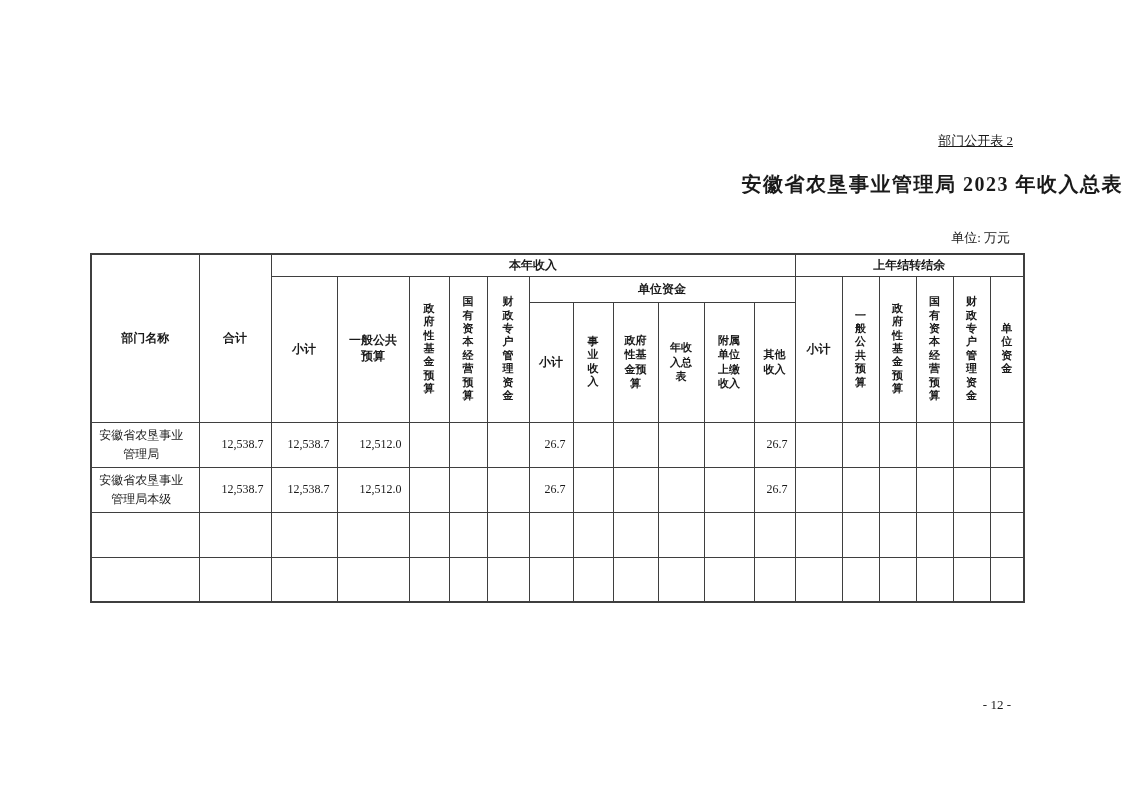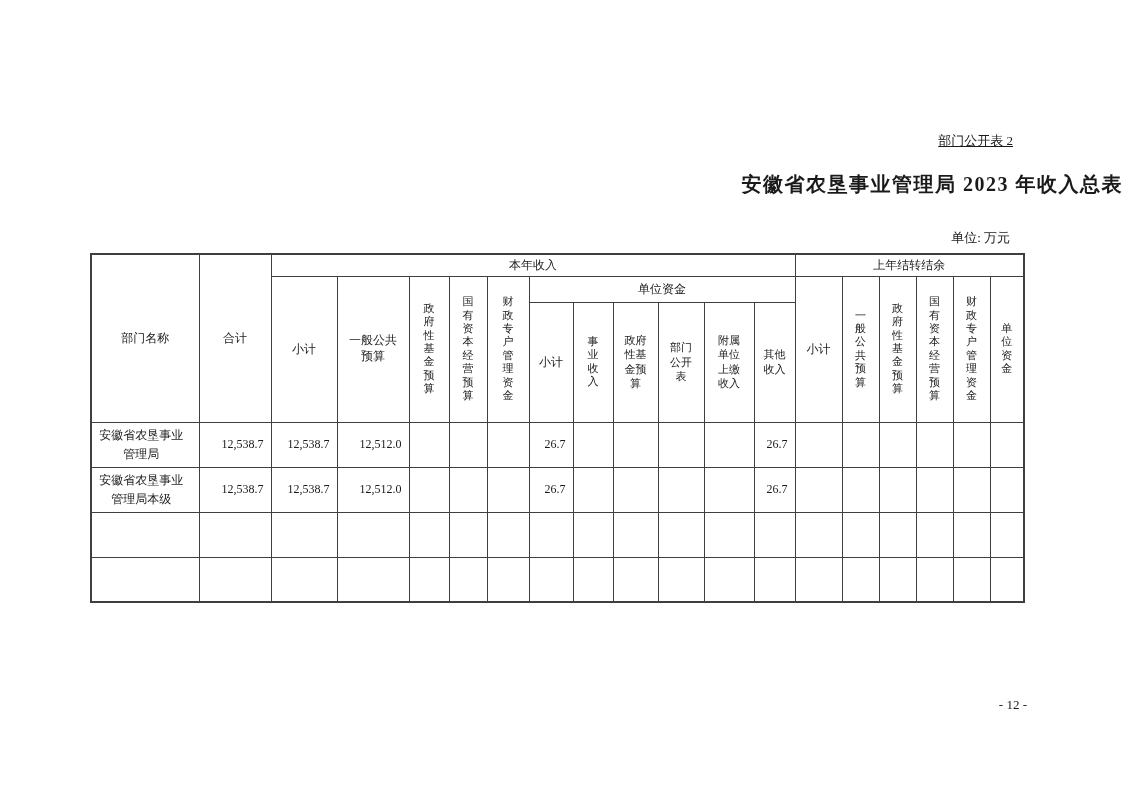--- a/index.html
+++ b/index.html
@@ -31,41 +31,41 @@
   .unit-label {
     position: absolute;
     top: 229px;
     right: 113px;
     font-size: 13px;
     font-family: Liberation Serif, serif;
   }
   .page-number {
     position: absolute;
     top: 697px;
-    right: 96px;
+    right: 112px;
     font-size: 13px;
   }
   table.income-table {
     position: absolute;
     left: 90px;
     top: 253px;
     width: 933px;
     border-collapse: collapse;
     table-layout: fixed;
     border: 2px solid #3f3f3f;
   }
   .income-table th, .income-table td {
     border: 1px solid #3f3f3f;
     padding: 0;
     text-align: center;
     vertical-align: middle;
     overflow: hidden;
   }
   .income-table th {
-    font-weight: normal;
+    font-weight: bold;
     font-size: 12px;
     line-height: 1.35;
   }
   .income-table th.vert { font-size: 11px; }
   .income-table th .v1 {
     display: inline-block;
     width: 1.15em;
     line-height: 1.22;
     word-break: break-all;
   }
@@ -144,21 +144,21 @@
       <th rowspan="2" class="vert"><span class="v1">一般公共预算</span></th>
       <th rowspan="2" class="vert"><span class="v1">政府性基金预算</span></th>
       <th rowspan="2" class="vert"><span class="v1">国有资本经营预算</span></th>
       <th rowspan="2" class="vert"><span class="v1">财政专户管理资金</span></th>
       <th rowspan="2" class="vert"><span class="v1">单位资金</span></th>
     </tr>
     <tr class="h3">
       <th>小计</th>
       <th class="vert"><span class="v1">事业收入</span></th>
       <th class="vert"><span class="v2">政府性基金预算</span></th>
-      <th class="vert"><span class="v2">部门公开表</span></th>
+      <th class="vert"><span class="v2">年收入总表</span></th>
       <th class="vert"><span class="v2">附属单位上缴收入</span></th>
       <th class="vert"><span class="v2">其他收入</span></th>
     </tr>
   </thead>
   <tbody>
     <tr class="body-row">
       <td class="name">安徽省农垦事业管理局</td>
       <td class="num">12,538.7</td>
       <td class="num">12,538.7</td>
       <td class="num">12,512.0</td>

